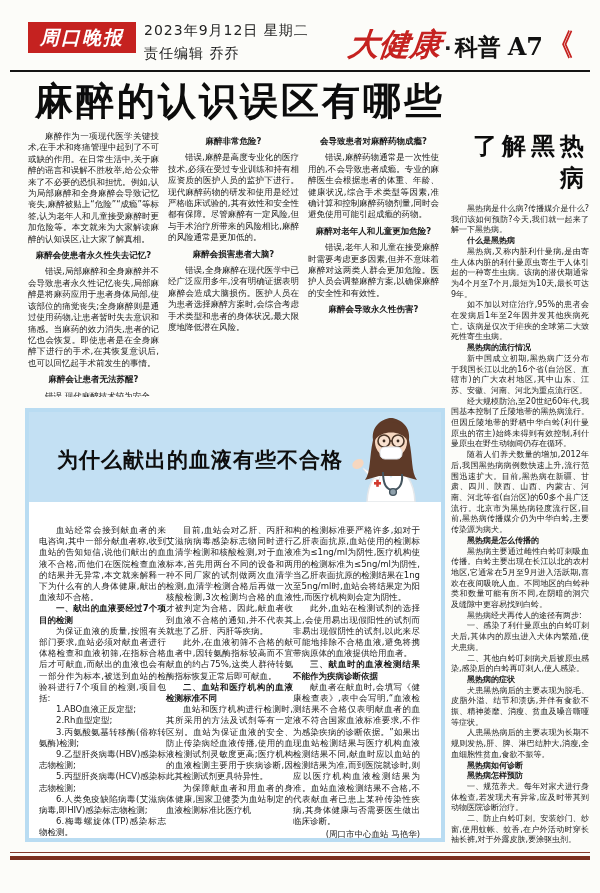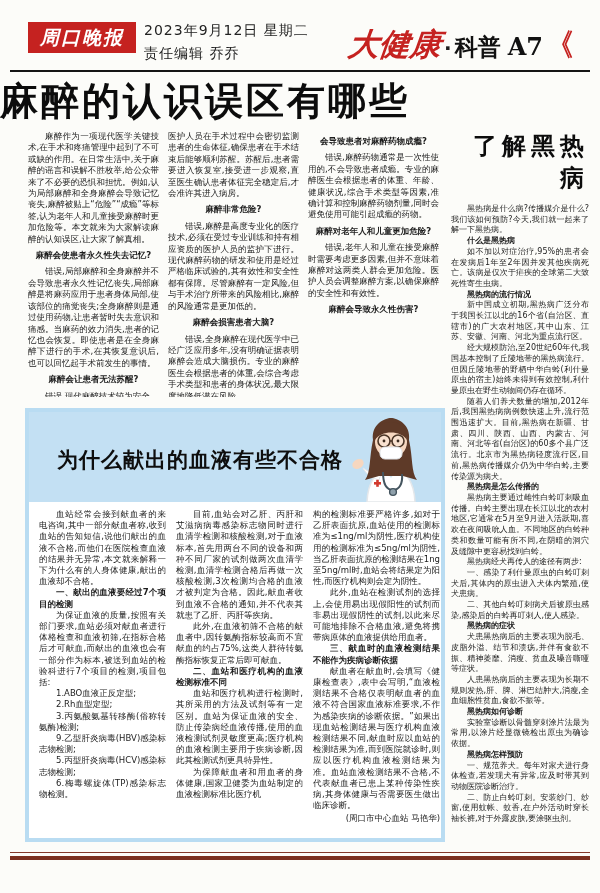--- a/index.html
+++ b/index.html
@@ -12,21 +12,21 @@
   .dateline{position:absolute;left:144px;top:14px;font-size:14px;color:#222;letter-spacing:1px;margin-top:8px;}
   .editorline{position:absolute;left:144px;top:45px;font-size:14px;color:#222;letter-spacing:1px;}
   .section{position:absolute;right:24px;top:24px;display:flex;align-items:baseline;gap:3px;}
   .sec-main{font:italic bold 31px "DejaVu Serif",serif;color:#c52220;transform:skewX(-6deg);}
   .sec-dot{font-weight:bold;font-size:20px;color:#1c1c1c;}
   .sec-sub{font-weight:bold;font-size:23px;color:#111;}
   .sec-page{font:bold 24px "DejaVu Serif",serif;color:#111;margin-left:4px;}
   .sec-chev{font-size:30px;font-weight:bold;color:#c52220;line-height:1;transform:scaleX(.8);}
   .header-rule{position:absolute;left:10px;right:10px;top:70px;height:2px;background:#151515;}
   
-  .headline{position:absolute;left:0;right:155px;top:76px;text-align:left;
+  .headline{position:absolute;left:0;right:155px;top:76px;text-align:right;
             font:bold 38px "DejaVu Serif",serif;color:#0c0c0c;letter-spacing:3px;white-space:nowrap;}
   
   .b-p,.b-pc,.b-hb,.b-li{margin:0;text-align:justify;}
   .b-p,.b-li{text-indent:2em;}
   .b-hb{text-indent:2em;font-weight:bold;}
   .b-h{font-weight:bold;text-align:center;margin:5px 0;}
   .b-credit{margin:2px 0 0;text-align:right;}
   
   .anes-cols{position:absolute;left:28px;top:131px;width:412px;height:266px;
              display:flex;gap:9px;overflow:hidden;font-size:8.5px;line-height:11.4px;}
@@ -36,21 +36,21 @@
         font-size:8px;line-height:10.7px;}
   .kala-title{font:bold 24px "DejaVu Serif",serif;text-align:right;letter-spacing:5px;
               margin:4px 0 10px;color:#0c0c0c;}
   
   .blood-box{position:absolute;left:25px;top:408px;width:420px;height:434px;background:#fff;
              border:4px solid #b9dcf2;box-sizing:border-box;overflow:hidden;}
   .blood-banner{position:relative;height:90px;background:#c3e0f3;}
   .blood-title{position:absolute;left:28px;top:34px;font-weight:bold;font-size:21px;
                letter-spacing:1px;color:#0e0e0e;}
   .doctor{position:absolute;right:4px;bottom:0;}
-  .blood-cols{display:flex;gap:10px;padding:7px 10px;height:318px;overflow:hidden;
+  .blood-cols{display:flex;padding:23px 10px;height:318px;overflow:hidden;
               font-size:8.5px;line-height:11.2px;}
   .blood-col{width:127px;flex:0 0 127px;}
   
   .footer-rule{position:absolute;left:10px;right:10px;top:852px;height:3px;
                border-top:1px solid #83392a;border-bottom:4px solid #7b3020;}
 </style>
 </head>
 <body>
 
 <div class="page">
@@ -73,55 +73,54 @@
 
   <div class="anes-cols">
     <div class="anes-col">
         <p class="b-p">麻醉作为一项现代医学关键技术,在手术和疼痛管理中起到了不可或缺的作用。在日常生活中,关于麻醉的谣言和误解不胜枚举,给公众带来了不必要的恐惧和担忧。例如,认为局部麻醉和全身麻醉会导致记忆丧失,麻醉被贴上“危险”“成瘾”等标签,认为老年人和儿童接受麻醉时更加危险等。本文就来为大家解读麻醉的认知误区,让大家了解真相。</p>
         <h4 class="b-h">麻醉会使患者永久性失去记忆?</h4>
         <p class="b-p">错误,局部麻醉和全身麻醉并不会导致患者永久性记忆丧失,局部麻醉是将麻药应用于患者身体局部,使该部位的痛觉丧失;全身麻醉则是通过使用药物,让患者暂时失去意识和痛感。当麻药的效力消失,患者的记忆也会恢复。即使患者是在全身麻醉下进行的手术,在其恢复意识后,也可以回忆起手术前发生的事情。</p>
         <h4 class="b-h">麻醉会让患者无法苏醒?</h4>
         <p class="b-p">错误,现代麻醉技术较为安全,</p>
       </div>
     <div class="anes-col">
-        <p class="b-pc">医护人员在手术过程中会密切监测患者的生命体征,确保患者在手术结束后能够顺利苏醒。苏醒后,患者需要进入恢复室,接受进一步观察,直至医生确认患者体征完全稳定后,才会准许其进入病房。</p>
         <h4 class="b-h">麻醉非常危险?</h4>
         <p class="b-p">错误,麻醉是高度专业化的医疗技术,必须在受过专业训练和持有相应资质的医护人员的监护下进行。现代麻醉药物的研发和使用是经过严格临床试验的,其有效性和安全性都有保障。尽管麻醉有一定风险,但与手术治疗所带来的风险相比,麻醉的风险通常是更加低的。</p>
         <h4 class="b-h">麻醉会损害患者大脑?</h4>
-        <p class="b-p">错误,全身麻醉在现代医学中已经广泛应用多年,没有明确证据表明麻醉会造成大脑损伤。专业的麻醉医生会根据患者的体重,会综合考虑手术类型和患者的身体状况,最大限度地降低潜在风险。</p>
+        <p class="b-p">错误,全身麻醉在现代医学中已经广泛应用多年,没有明确证据表明麻醉会造成大脑损伤。医护人员在为患者选择麻醉方案时,会综合考虑手术类型和患者的身体状况,最大限度地降低潜在风险。</p>
       </div>
     <div class="anes-col">
         <h4 class="b-h">会导致患者对麻醉药物成瘾?</h4>
         <p class="b-p">错误,麻醉药物通常是一次性使用的,不会导致患者成瘾。专业的麻醉医生会根据患者的体重、年龄、健康状况,综合手术类型等因素,准确计算和控制麻醉药物剂量,同时会避免使用可能引起成瘾的药物。</p>
         <h4 class="b-h">麻醉对老年人和儿童更加危险?</h4>
         <p class="b-p">错误,老年人和儿童在接受麻醉时需要考虑更多因素,但并不意味着麻醉对这两类人群会更加危险。医护人员会调整麻醉方案,以确保麻醉的安全性和有效性。</p>
         <h4 class="b-h">麻醉会导致永久性伤害?</h4>
       </div>
   </div>
 
   <div class="kala">
     <div class="kala-title">了解黑热病</div>
     <div>
         <p class="b-p">黑热病是什么病?传播媒介是什么?我们该如何预防?今天,我们就一起来了解一下黑热病。</p>
         <h4 class="b-hb">什么是黑热病</h4>
+        <p class="b-p">黑热病,又称内脏利什曼病,是由寄生人体内脏的利什曼原虫寄生于人体引起的一种寄生虫病。该病的潜伏期通常为4个月至7个月,最短为10天,最长可达9年。</p>
         <p class="b-p">如不加以对症治疗,95%的患者会在发病后1年至2年因并发其他疾病死亡。该病是仅次于疟疾的全球第二大致死性寄生虫病。</p>
         <h4 class="b-hb">黑热病的流行情况</h4>
         <p class="b-p">新中国成立初期,黑热病广泛分布于我国长江以北的16个省(自治区、直辖市)的广大农村地区,其中山东、江苏、安徽、河南、河北为重点流行区。</p>
         <p class="b-p">经大规模防治,至20世纪60年代,我国基本控制了丘陵地带的黑热病流行。但因丘陵地带的野栖中华白蛉(利什曼原虫的宿主)始终未得到有效控制,利什曼原虫在野生动物间仍存在循环。</p>
         <p class="b-p">随着人们养犬数量的增加,2012年后,我国黑热病病例数快速上升,流行范围迅速扩大。目前,黑热病在新疆、甘肃、四川、陕西、山西、内蒙古、河南、河北等省(自治区)的60多个县广泛流行。北京市为黑热病轻度流行区,目前,黑热病传播媒介仍为中华白蛉,主要传染源为病犬。</p>
         <h4 class="b-hb">黑热病是怎么传播的</h4>
         <p class="b-p">黑热病主要通过雌性白蛉叮刺吸血传播。白蛉主要出现在长江以北的农村地区,它通常在5月至9月进入活跃期,喜欢在夜间吸吮人血。不同地区的白蛉种类和数量可能有所不同,在阴暗的洞穴及缝隙中更容易找到白蛉。</p>
         <p class="b-p">黑热病经犬再传人的途径有两步:</p>
         <p class="b-p">一、感染了利什曼原虫的白蛉叮刺犬后,其体内的原虫进入犬体内繁殖,使犬患病。</p>
         <p class="b-p">二、其他白蛉叮刺病犬后被原虫感染,感染后的白蛉再叮刺人,使人感染。</p>
         <h4 class="b-hb">黑热病的症状</h4>
         <p class="b-p">犬患黑热病后的主要表现为脱毛、皮脂外溢、结节和溃疡,并伴有食欲不振、精神萎靡、消瘦、贫血及嗓音嘶哑等症状。</p>
         <p class="b-p">人患黑热病后的主要表现为长期不规则发热,肝、脾、淋巴结肿大,消瘦,全血细胞性贫血,食欲不振等。</p>
         <h4 class="b-hb">黑热病如何诊断</h4>
-        <p class="b-p">实验室诊断以骨髓穿刺涂片法最为常用,以涂片经显微镜检出原虫为确诊依据。</p>
         <h4 class="b-hb">黑热病怎样预防</h4>
         <p class="b-p">一、规范养犬。每年对家犬进行身体检查,若发现犬有异常,应及时带其到动物医院诊断治疗。</p>
         <p class="b-p">二、防止白蛉叮刺。安装纱门、纱窗,使用蚊帐、蚊香,在户外活动时穿长袖长裤,对于外露皮肤,要涂驱虫剂。</p>
       </div>
   </div>
 
   <div class="blood-box">
     <div class="blood-banner">
       <div class="blood-title">为什么献出的血液有些不合格</div>
       <svg class="doctor" width="92" height="88" viewBox="0 0 92 88">
@@ -157,20 +156,21 @@
     <div class="blood-cols">
       <div class="blood-col">
           <p class="b-p">血站经常会接到献血者的来电咨询,其中一部分献血者称,收到血站的告知短信,说他们献出的血液不合格,而他们在医院检查血液的结果并无异常,本文就来解释一下为什么有的人身体健康,献出的血液却不合格。</p>
           <h4 class="b-hb">一、献出的血液要经过7个项目的检测</h4>
           <p class="b-p">为保证血液的质量,按照有关部门要求,血站必须对献血者进行体格检查和血液初筛,在指标合格后才可献血,而献出的血液也会有一部分作为标本,被送到血站的检验科进行7个项目的检测,项目包括:</p>
           <p class="b-li">1.ABO血液正反定型;</p>
           <p class="b-li">2.Rh血型定型;</p>
           <p class="b-li">3.丙氨酸氨基转移酶(俗称转氨酶)检测;</p>
           <p class="b-li">9.乙型肝炎病毒(HBV)感染标志物检测;</p>
           <p class="b-li">5.丙型肝炎病毒(HCV)感染标志物检测;</p>
+          <p class="b-li">6.人类免疫缺陷病毒(艾滋病病毒,即HIV)感染标志物检测;</p>
           <p class="b-li">6.梅毒螺旋体(TP)感染标志物检测。</p>
         </div>
       <div class="blood-col">
           <p class="b-p">目前,血站会对乙肝、丙肝和艾滋病病毒感染标志物同时进行血清学检测和核酸检测,对于血液标本,首先用两台不同的设备和两种不同厂家的试剂做两次血清学检测,血清学检测合格后再做一次核酸检测,3次检测均合格的血液才被判定为合格。因此,献血者收到血液不合格的通知,并不代表其就患了乙肝、丙肝等疾病。</p>
           <p class="b-p">此外,在血液初筛不合格的献血者中,因转氨酶指标较高而不宜献血的约占75%,这类人群待转氨酶指标恢复正常后即可献血。</p>
           <h4 class="b-hb">二、血站和医疗机构的血液检测标准不同</h4>
           <p class="b-p">血站和医疗机构进行检测时,其所采用的方法及试剂等有一定区别。血站为保证血液的安全、防止传染病经血液传播,使用的血液检测试剂灵敏度更高;医疗机构的血液检测主要用于疾病诊断,因此其检测试剂更具特异性。</p>
           <p class="b-p">为保障献血者和用血者的身体健康,国家卫健委为血站制定的血液检测标准比医疗机</p>
         </div>
       <div class="blood-col">

